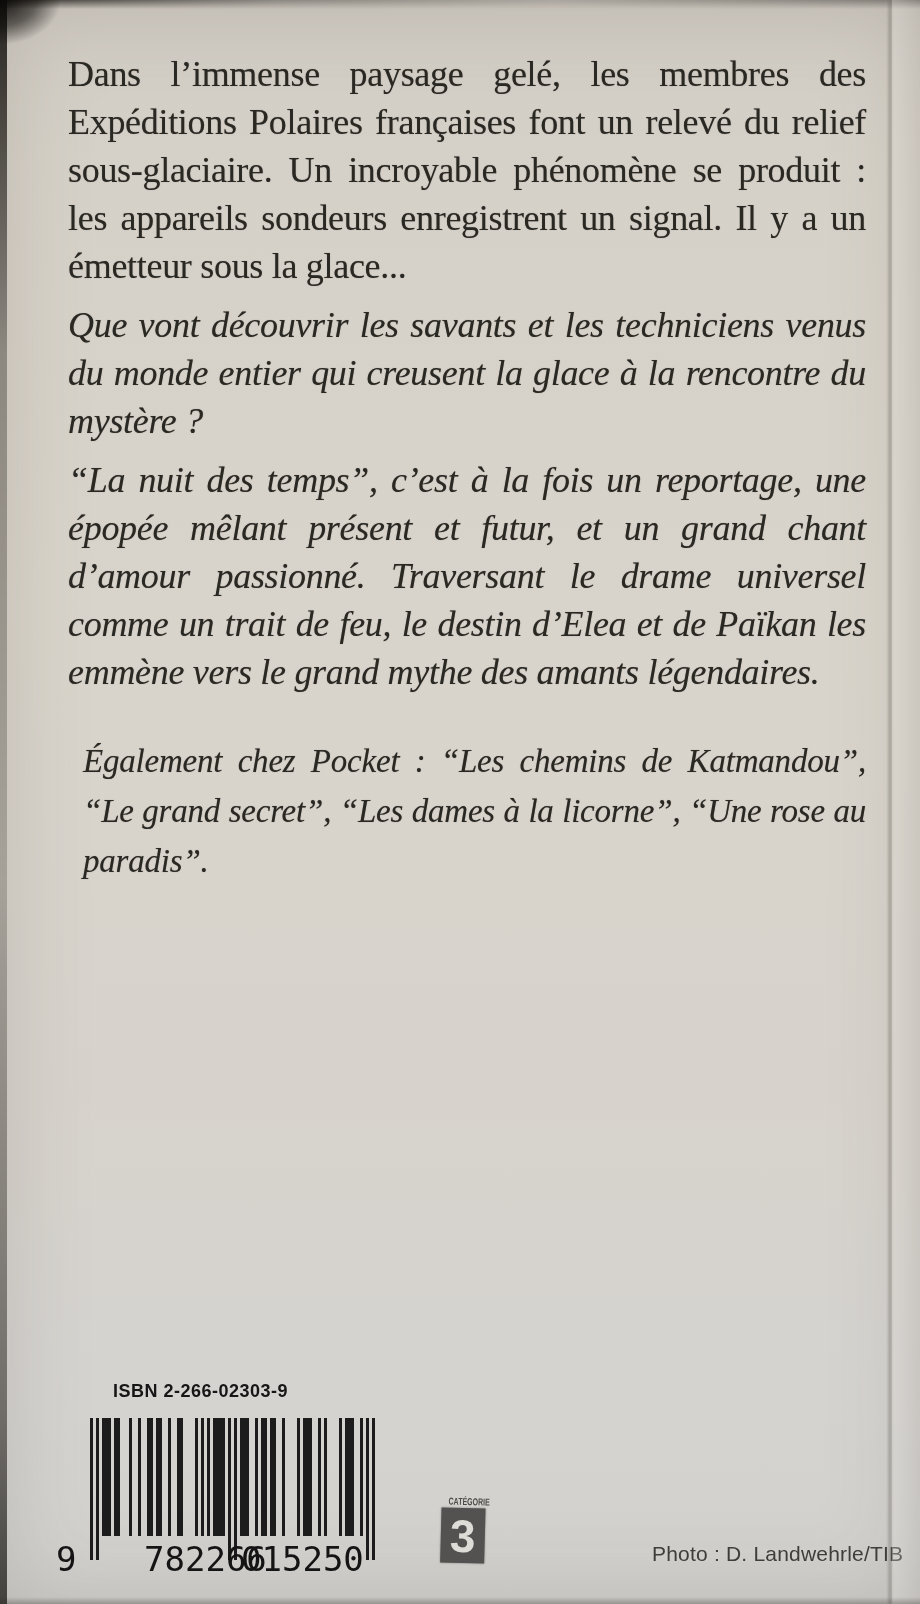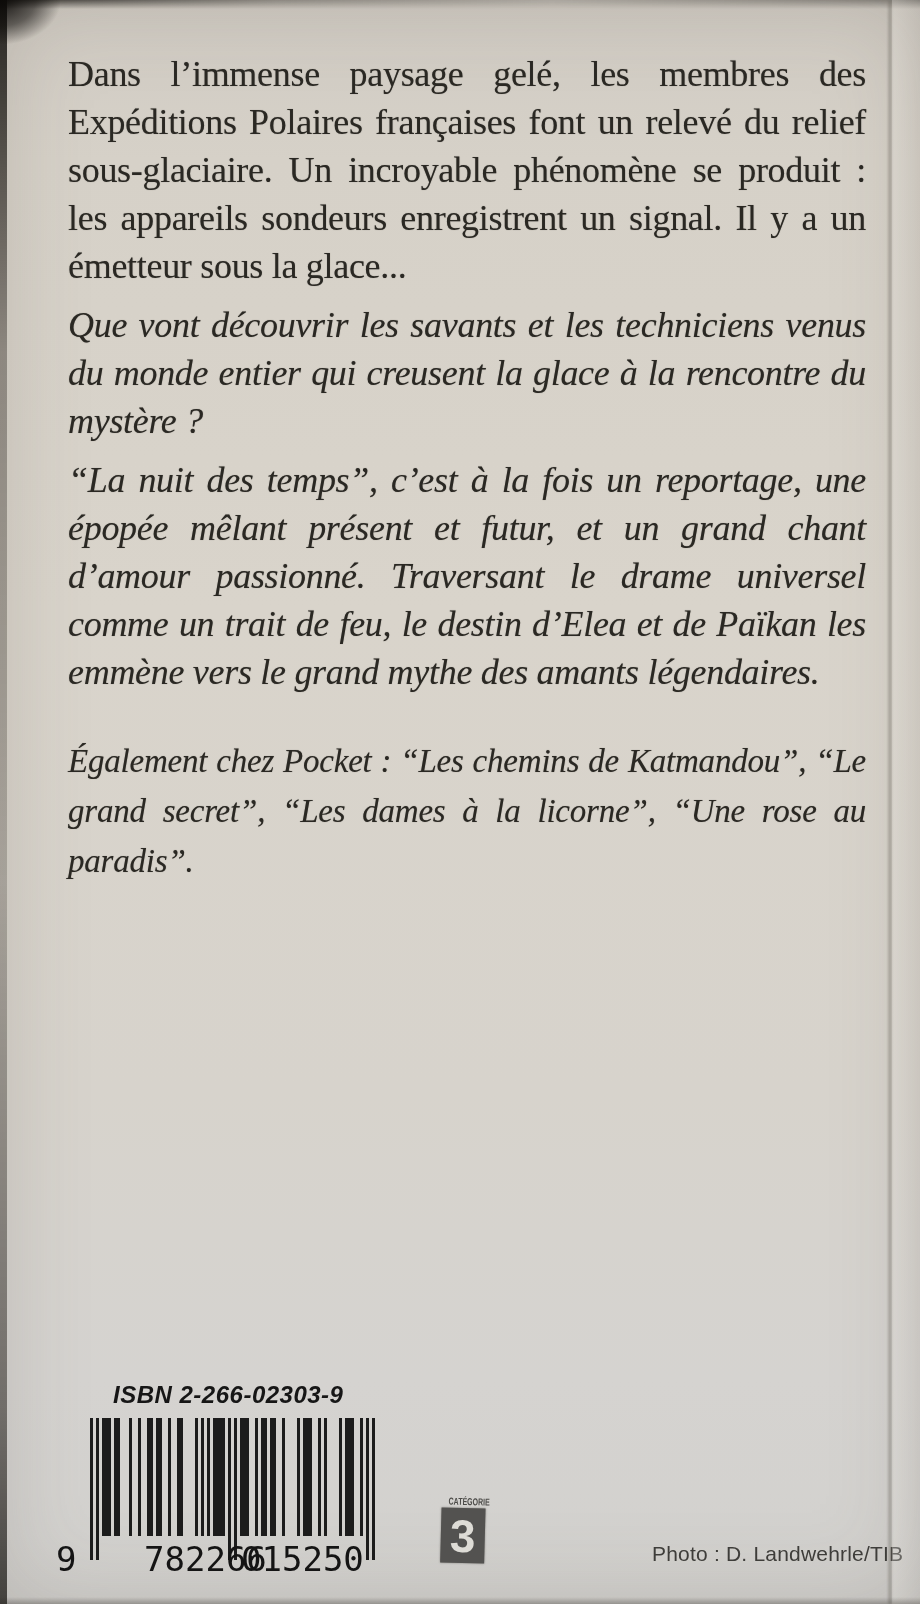--- a/index.html
+++ b/index.html
@@ -60,34 +60,33 @@
   }
   .blurb {
     margin: 0;
     font-size: 36px; line-height: 48px;
     letter-spacing: -0.3px;
     text-align: justify;
     hyphens: none;
   }
   .blurb + .blurb { margin-top: 11px; font-style: italic; }
   .also {
-    margin: 40px 0 0 0;
+    margin: 40px 0 0 15px;
     font-style: italic;
     font-size: 33px; line-height: 50px;
     letter-spacing: -0.2px;
     text-align: justify;
   }
 
   
   .isbn-label {
     position: absolute; left: 113px; top: 1381px;
     font-family: "Liberation Sans", sans-serif;
-    font-weight: 700; font-size: 24px; letter-spacing: 0.5px;
+    font-weight: 700; font-size: 18px; letter-spacing: 0.5px;
     color: #161616;
-    font-style: italic;
   }
   .barcode {
     position: absolute; left: 90px; top: 1418px;
     width: 285px; height: 142px;
   }
   .barcode svg { position: absolute; left: 0; top: 0; width: 285px; height: 142px; }
   .barcode .digit, .barcode .digit-group {
     position: absolute; top: 121px;
     font-family: "DejaVu Sans Mono", monospace;
     font-size: 34px; line-height: 40px; color: #141414;

